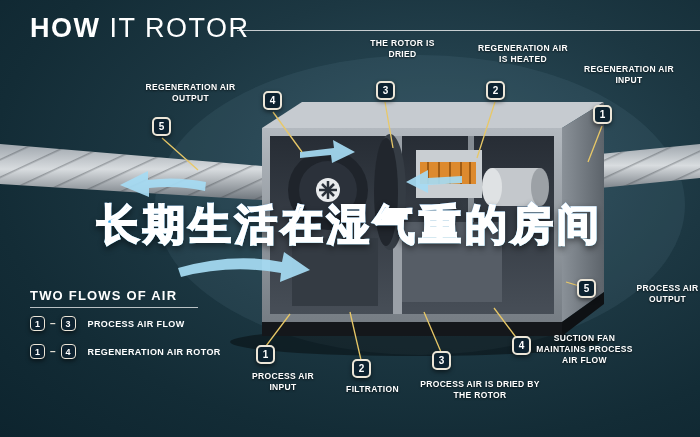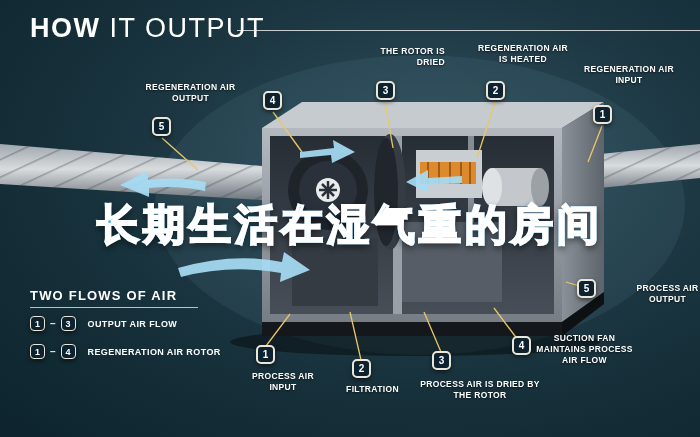--- a/index.html
+++ b/index.html
@@ -148,26 +148,26 @@
       <path d="M602,126 L588,162"></path>
       <path d="M266,346 L290,314"></path>
       <path d="M361,360 L350,312"></path>
       <path d="M441,352 L424,312"></path>
       <path d="M521,344 L494,308"></path>
       <path d="M586,288 L566,282"></path>
     </g>
   </svg>
 
   <div class="title">
-    <span class="t-bold">HOW</span><span class="t-light">IT OUTPUT</span>
+    <span class="t-bold">HOW</span><span class="t-light">IT ROTOR</span>
   </div>
   <div class="top-rule"></div>
 
   <div class="callout" style="left:138px;top:82px;width:105px;">REGENERATION AIR OUTPUT</div>
-  <div class="callout" style="left:360px;top:46px;width:85px;text-align:right;">THE ROTOR IS DRIED</div>
+  <div class="callout" style="left:360px;top:38px;width:85px;">THE ROTOR IS DRIED</div>
   <div class="callout" style="left:473px;top:43px;width:100px;text-align:center;">REGENERATION AIR IS HEATED</div>
   <div class="callout" style="left:579px;top:64px;width:100px;">REGENERATION AIR INPUT</div>
 
   <div class="badge" style="left:152px;top:117px;">5</div>
   <div class="badge" style="left:263px;top:91px;">4</div>
   <div class="badge" style="left:376px;top:81px;">3</div>
   <div class="badge" style="left:486px;top:81px;">2</div>
   <div class="badge" style="left:593px;top:105px;">1</div>
 
   <div class="callout" style="left:238px;top:371px;width:90px;">PROCESS AIR INPUT</div>
@@ -181,21 +181,21 @@
   <div class="badge" style="left:432px;top:351px;">3</div>
   <div class="badge" style="left:512px;top:336px;">4</div>
   <div class="badge" style="left:577px;top:279px;">5</div>
 
   <div class="legend-title">TWO FLOWS OF AIR</div>
   <div class="legend-rule"></div>
   <div class="legend-row" style="left:30px;top:316px;">
     <span class="badge sm">1</span>
     <span class="dash">–</span>
     <span class="badge sm">3</span>
-    <span class="lg-label">OUTPUT AIR FLOW</span>
+    <span class="lg-label">PROCESS AIR FLOW</span>
   </div>
   <div class="legend-row" style="left:30px;top:344px;">
     <span class="badge sm">1</span>
     <span class="dash">–</span>
     <span class="badge sm">4</span>
     <span class="lg-label">REGENERATION AIR ROTOR</span>
   </div>
 
   <div class="overlay-text">长期生活在湿气重的房间</div>
 

